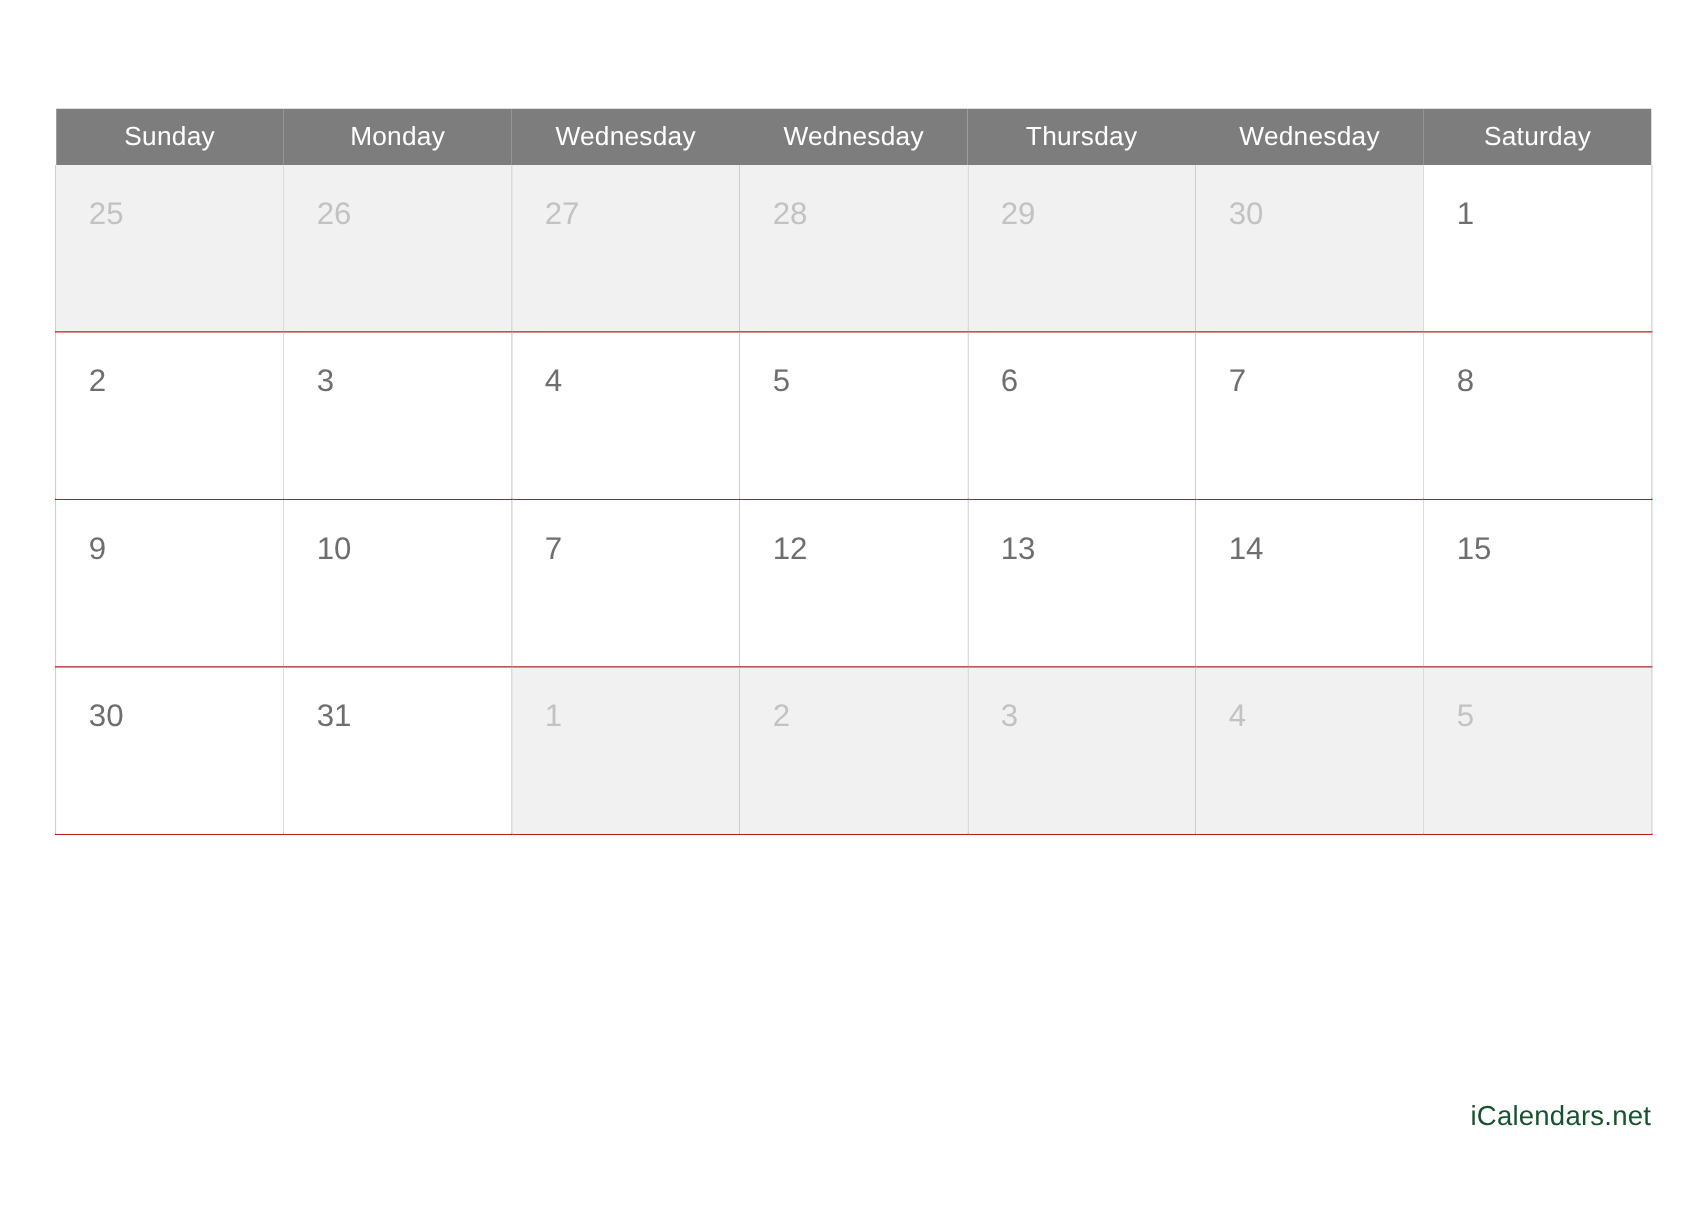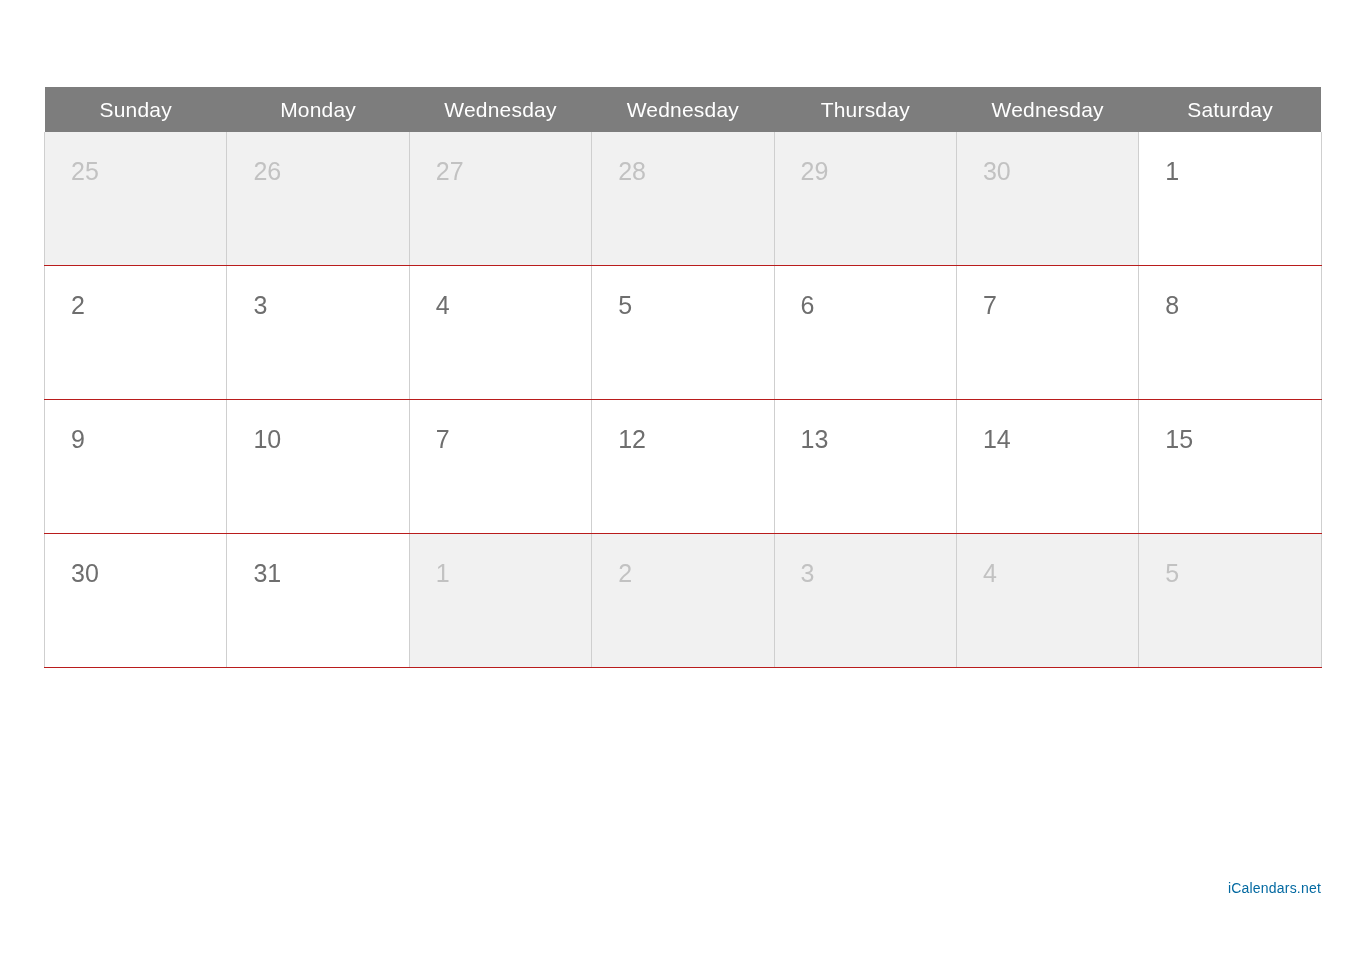--- a/index.html
+++ b/index.html
@@ -80,22 +80,22 @@
     padding: 15px 0 0 14px;
     font-weight: normal;
   }
   td.other-month .daynum {
     color: #c2c2c2;
   }
   .footer {
     position: absolute;
     right: 45px;
     top: 880px;
-    font-size: 14px;
-    color: #0369a1;
+    font-size: 22px;
+    color: #14532d;
     letter-spacing: 0.2px;
     white-space: nowrap;
   }
 </style>
 </head>
 <body>
 
 <div class="page">
 
 

